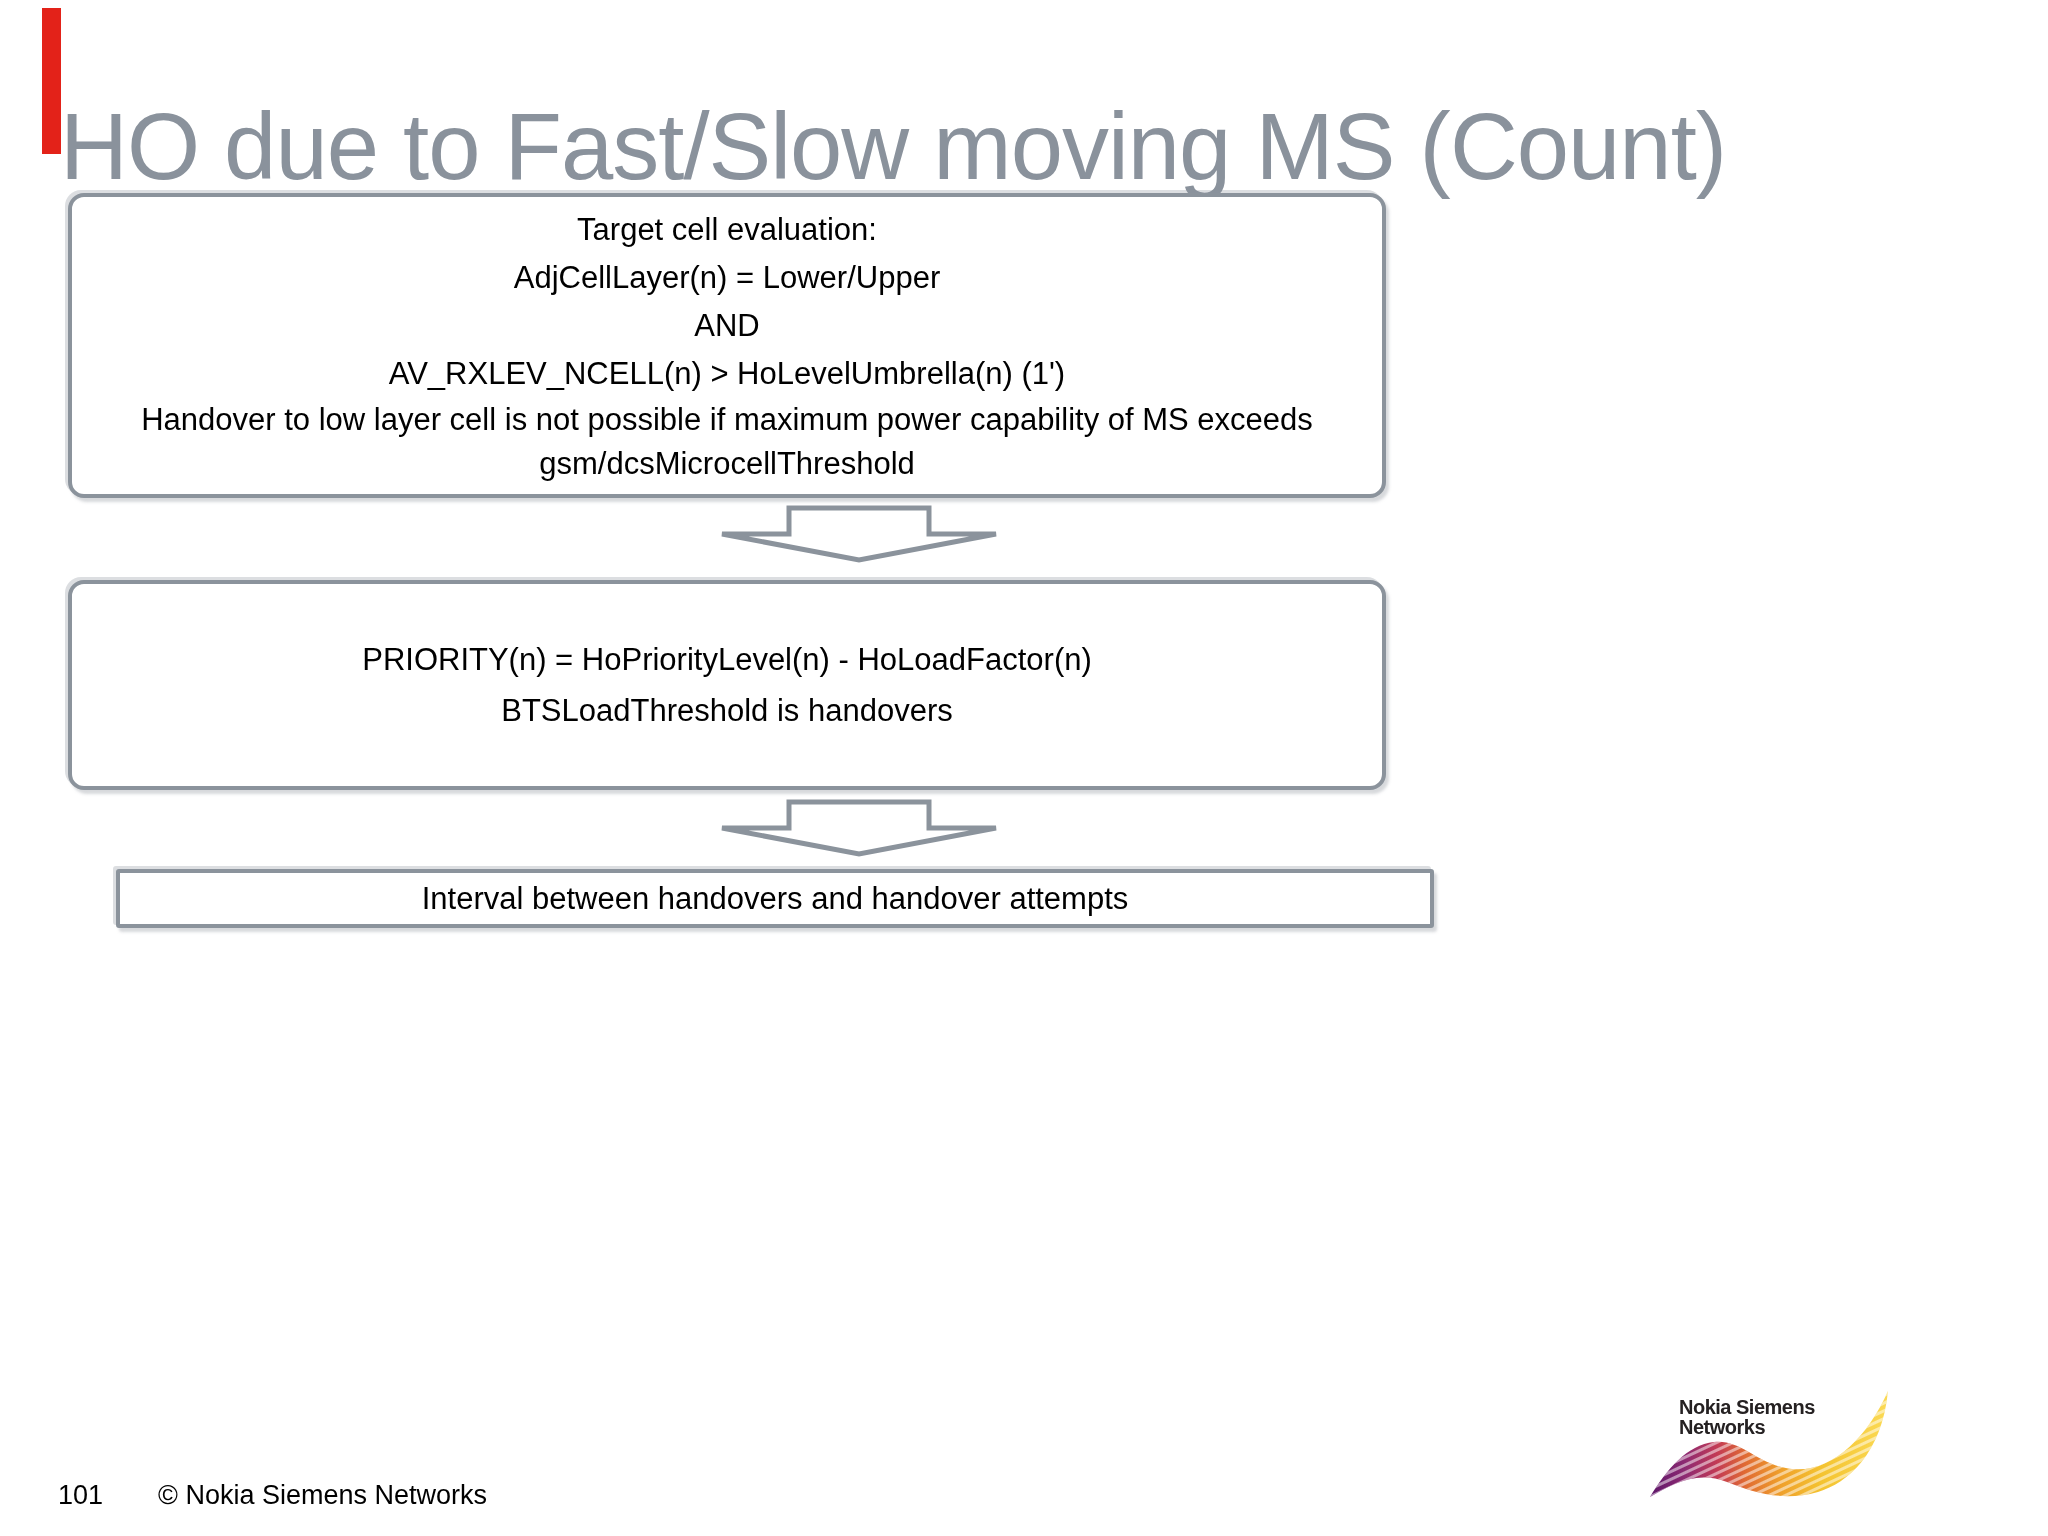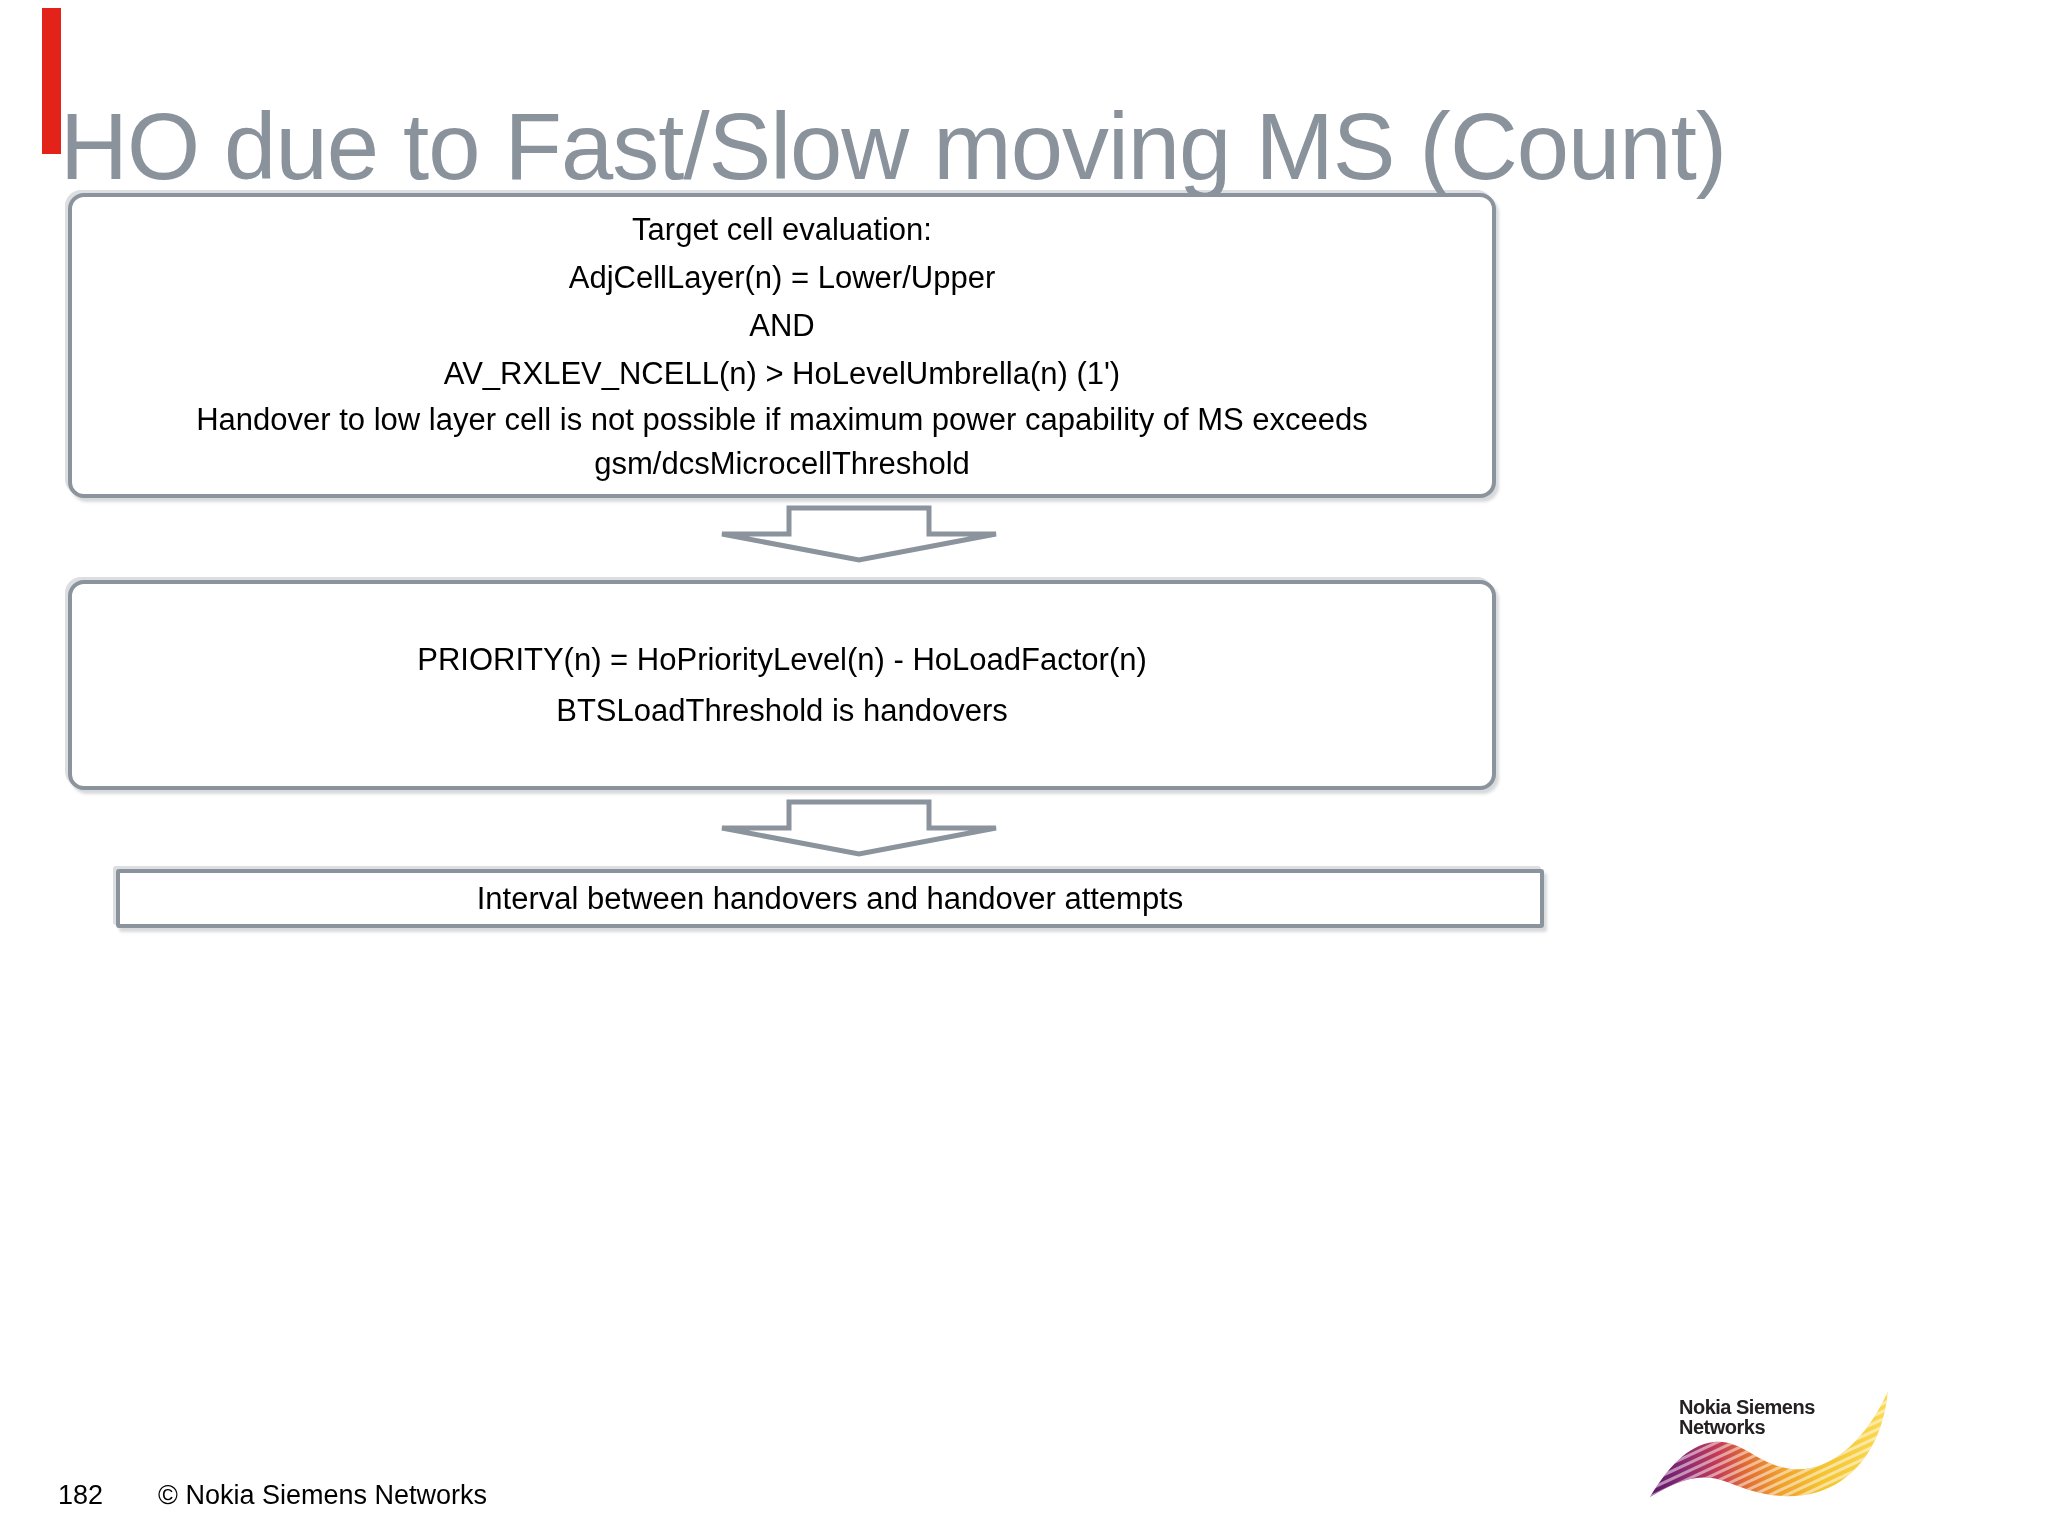--- a/index.html
+++ b/index.html
@@ -23,21 +23,21 @@
     width: 1900px;
     font-size: 94px;
     font-weight: 400;
     letter-spacing: -1px;
     color: #8a929c;
     white-space: nowrap;
   }
   .flow-box {
     position: absolute;
     left: 68px;
-    width: 1428px;
+    width: 1318px;
     box-sizing: border-box;
     background: #ffffff;
     border: 4px solid #8b939c;
     box-shadow: -3px -3px 0 rgba(139,147,156,0.30), 3px 4px 3px rgba(139,147,156,0.35);
     display: flex;
     flex-direction: column;
     justify-content: center;
     align-items: center;
     text-align: center;
   }
@@ -122,21 +122,21 @@
 
   <svg class="flow-arrow arrow-2" viewBox="0 0 280 58">
     <polygon points="70,3 210,3 210,29 277,29 140,55 3,29 70,29" fill="#ffffff" stroke="#8b939c" stroke-width="5" stroke-linejoin="miter"></polygon>
   </svg>
 
   <div class="flow-box box-3">
     <p>Interval between handovers and handover attempts</p>
   </div>
 
   <div class="footer">
-    <span class="page-number">182</span>
+    <span class="page-number">101</span>
     <span class="copyright">© Nokia Siemens Networks</span>
   </div>
 
   <div class="nsn-logo">
     <svg class="nsn-swoosh" viewBox="0 0 256 120">
       <defs>
         <linearGradient id="swooshGrad" x1="0" y1="0" x2="1" y2="0">
           <stop offset="0" stop-color="#5c1669"></stop>
           <stop offset="0.15" stop-color="#8e2a72"></stop>
           <stop offset="0.28" stop-color="#c23a55"></stop>

